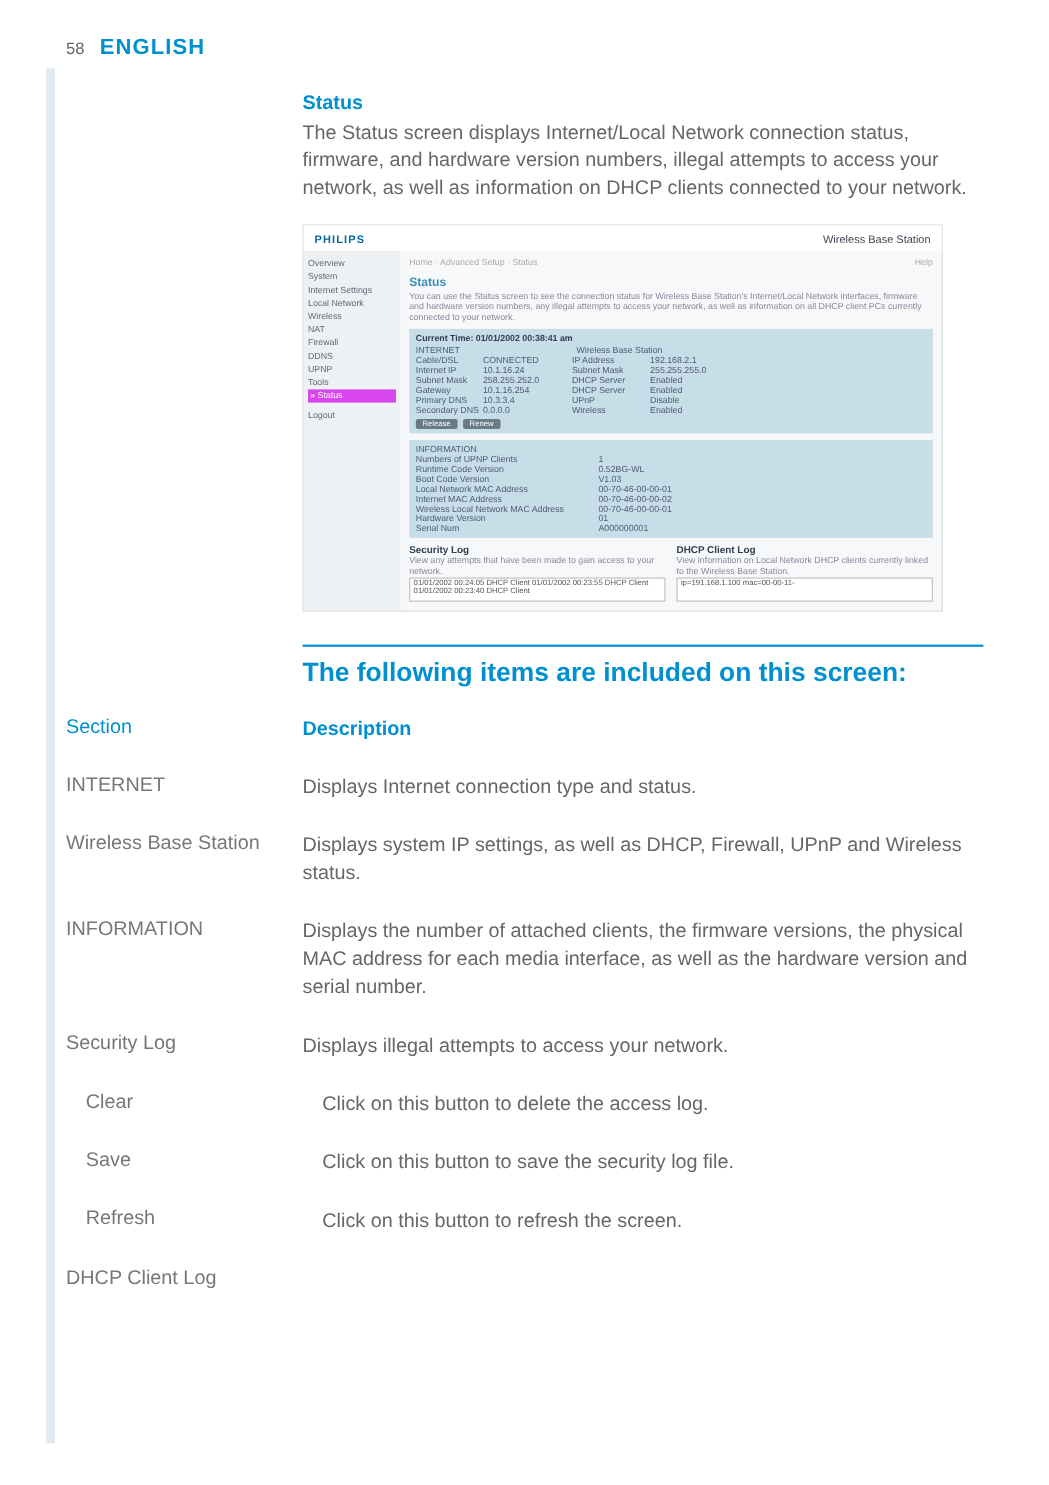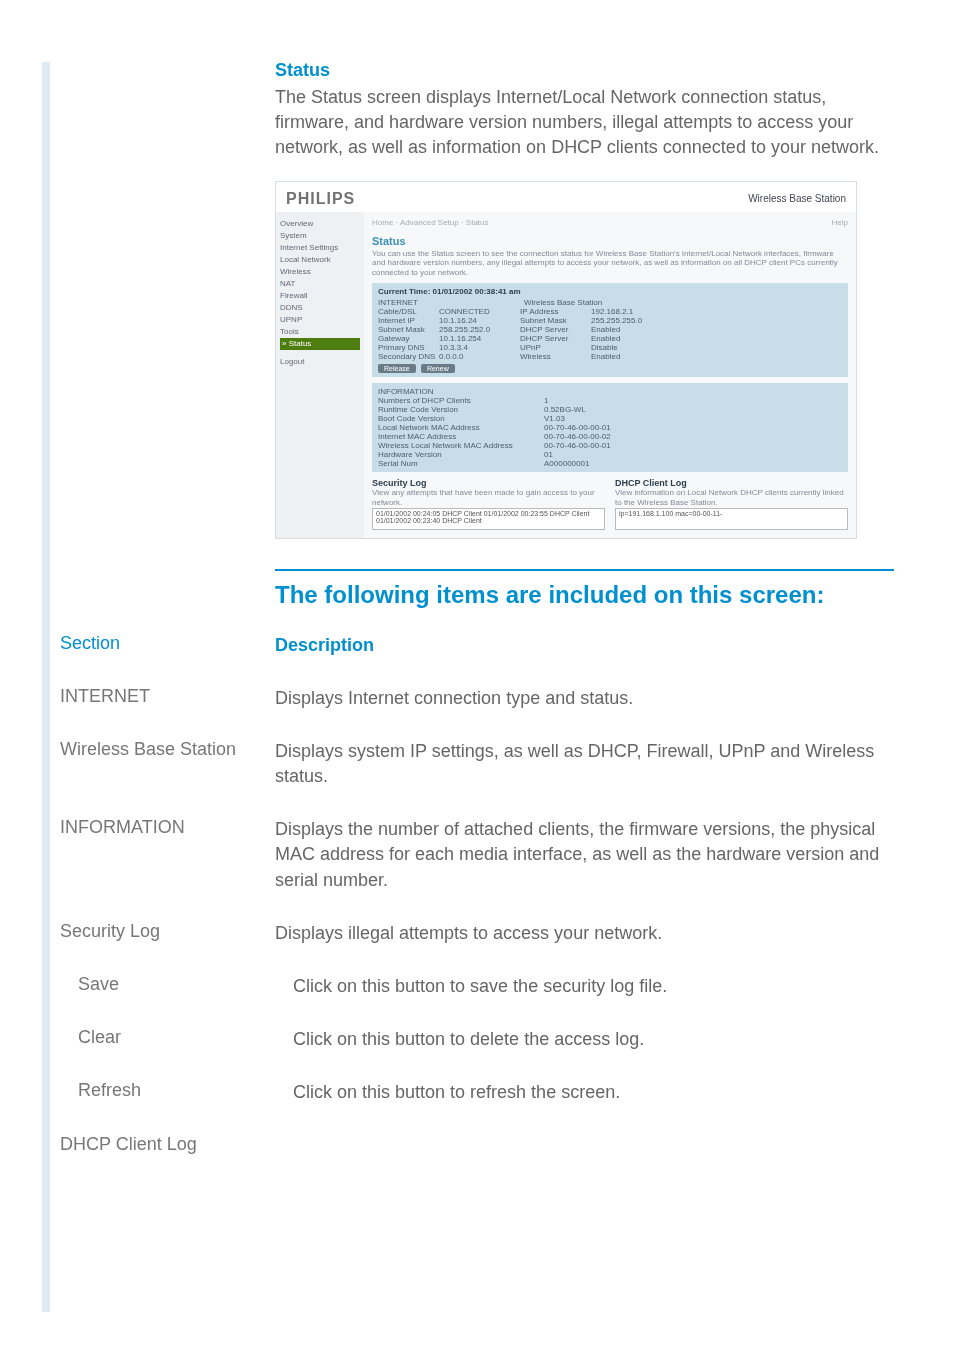--- a/index.html
+++ b/index.html
@@ -67,26 +67,26 @@
     font-size: 9px;
     color: #667;
   }
   .ss-top {
     display: flex;
     justify-content: space-between;
     align-items: center;
     padding: 8px 10px 4px 10px;
     background: #fff;
   }
-  .ss-logo { font-weight: 700; font-size: 16px; color:#737373; letter-spacing:1px;}
+  .ss-logo { font-weight: 700; font-size: 10px; color:#0369a1; letter-spacing:1px;}
   .ss-wbs { font-size: 10px; color:#445; }
   .ss-main { display:flex; }
   .ss-nav { width: 80px; background:#eef1f4; padding:6px 4px; font-size:8px; color:#667; line-height:1.5;}
   .ss-nav div { white-space: nowrap; overflow:hidden;}
-  .ss-nav .sel { background:#4d7c0f; color:#fff; padding:0 2px;}
+  .ss-nav .sel { background:#d946ef; color:#fff; padding:0 2px;}
   .ss-body { flex:1; padding:4px 8px 8px 8px; }
   .ss-crumb { font-size:8px; color:#aaa; display:flex; justify-content:space-between; padding:2px 0 6px 0;align-items:center;}
   .ss-h { color:#3b8fb8; font-weight:700; font-size:11px; margin:2px 0;}
   .ss-desc { font-size:8px; color:#889; line-height:1.2; }
   .ss-panel { background:#c7dde8; color:#4b5e6e; margin-top:6px; padding:4px 6px; font-size:8px;}
   .ss-panel .ph { font-weight:700; color:#2e4050; margin-bottom:2px;}
   .ss-row { display:flex; gap:6px; }
   .ss-row span { white-space:nowrap; }
   .ss-btn { display:inline-block; background:#6a7b88; color:#fff; border-radius:2px; padding:1px 6px; font-size:7px; margin-right:3px;}
   .ss-lower { display:flex; gap:10px; margin-top:6px;}
@@ -135,20 +135,24 @@
     margin-left: -215px;
   }
 </style>
 </head>
 <body>
 
 <div class="left-bar"></div>
 
 <div class="page">
 
+  <div class="header">
+    <span class="page-num">58</span>
+    <span class="lang">ENGLISH</span>
+  </div>
 
   <div class="content">
 
     <div class="section-title">Status</div>
     <div class="body-text">The Status screen displays Internet/Local Network connection status, firmware, and hardware version numbers, illegal attempts to access your network, as well as information on DHCP clients connected to your network.</div>
 
     <div class="screenshot">
       <div class="ss-top">
         <span class="ss-logo">PHILIPS</span>
         <span class="ss-wbs">Wireless Base Station</span>
@@ -218,21 +222,21 @@
                 <span>Enabled</span>
               </div>
             <div style="margin-top:3px">
               <span class="ss-btn">Release</span>
               <span class="ss-btn">Renew</span>
             </div>
           </div>
           <div class="ss-panel">
             <div>INFORMATION</div>
             <div class="ss-row">
-                <span style="width:160px">Numbers of DHCP Clients</span>
+                <span style="width:160px">Numbers of UPNP Clients</span>
                 <span>1</span>
               </div>
             <div class="ss-row">
                 <span style="width:160px">Runtime Code Version</span>
                 <span>0.52BG-WL</span>
               </div>
             <div class="ss-row">
                 <span style="width:160px">Boot Code Version</span>
                 <span>V1.03</span>
               </div>
@@ -299,30 +303,30 @@
         <div class="left uc">INFORMATION</div>
         <div class="right">Displays the number of attached clients, the firmware versions, the physical MAC address for each media interface, as well as the hardware version and serial number.</div>
       </div>
 
       <div class="row">
         <div class="left">Security Log</div>
         <div class="right">Displays illegal attempts to access your network.</div>
       </div>
 
       <div class="row">
+        <div class="left indent">Clear</div>
+        <div class="right">Click on this button to delete the access log.</div>
+      </div>
+
+      <div class="row">
         <div class="left indent">Save</div>
         <div class="right">Click on this button to save the security log file.</div>
       </div>
 
       <div class="row">
-        <div class="left indent">Clear</div>
-        <div class="right">Click on this button to delete the access log.</div>
-      </div>
-
-      <div class="row">
         <div class="left indent">Refresh</div>
         <div class="right">Click on this button to refresh the screen.</div>
       </div>
 
       <div class="row">
         <div class="left">DHCP Client Log</div>
       </div>
 
     </div>
 

